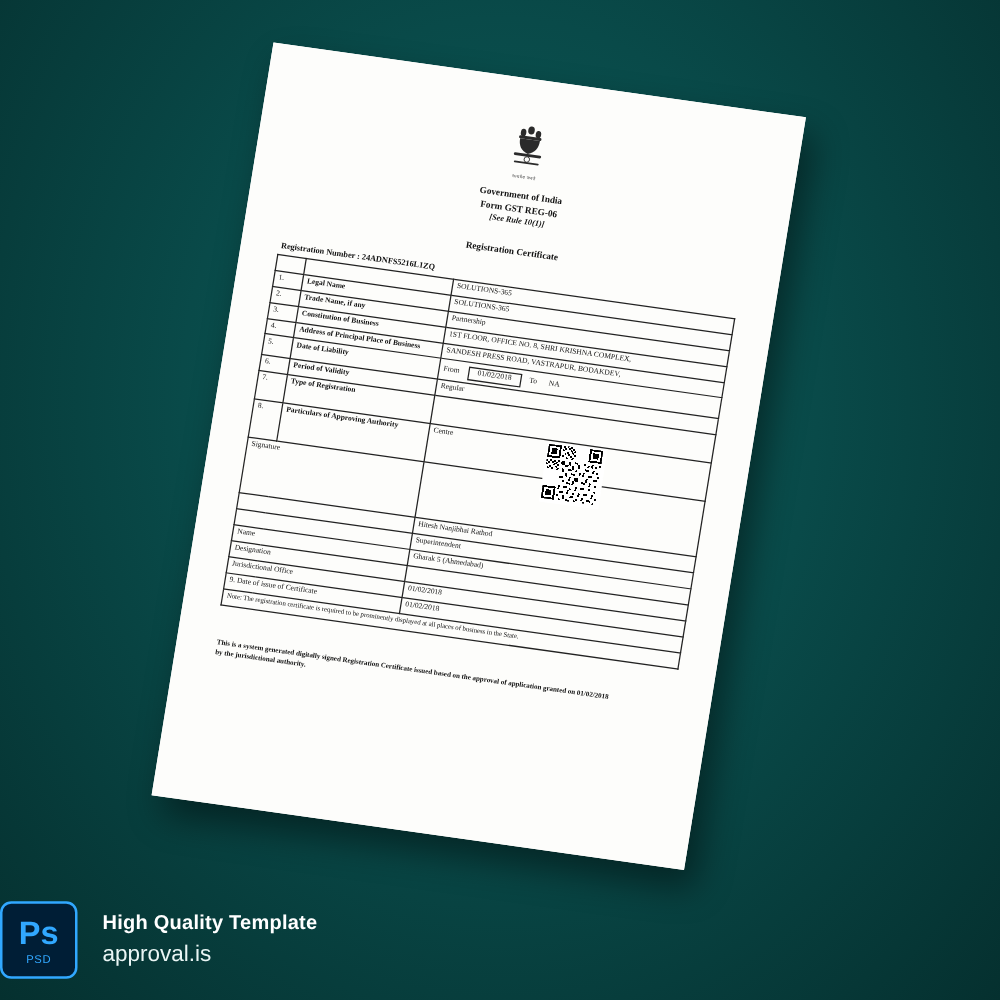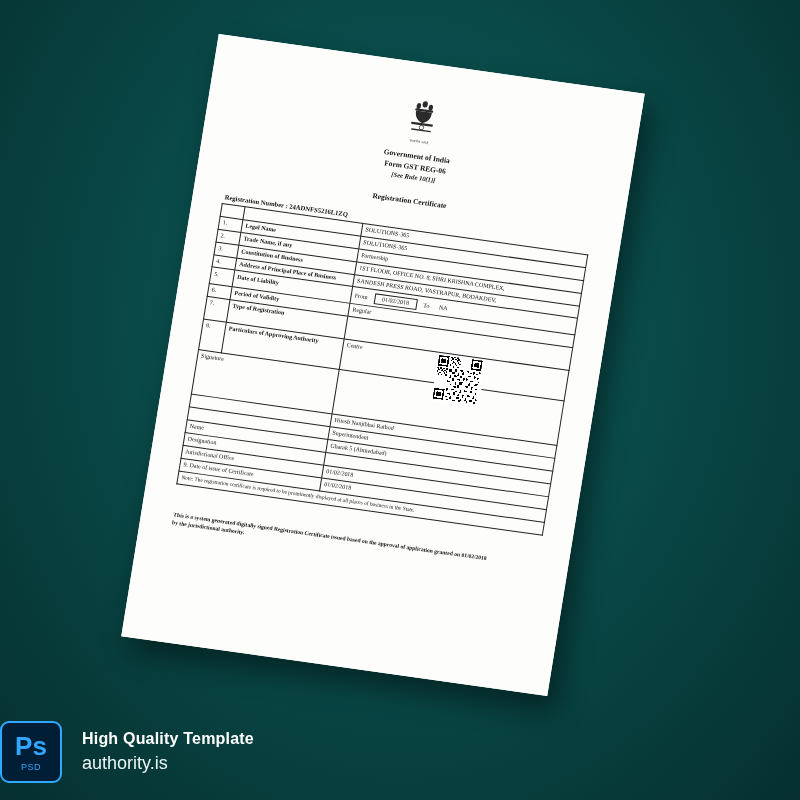--- a/index.html
+++ b/index.html
@@ -396,17 +396,17 @@
     </div>
   </div>
 
   <div id="brand">
     <div id="ps-badge">
       <div class="big">Ps</div>
       <div class="small">PSD</div>
     </div>
     <div id="brand-text">
       <div id="brand-title">High Quality Template</div>
-      <div id="brand-sub">authority.is</div>
+      <div id="brand-sub">approval.is</div>
     </div>
   </div>
 
 </div>
 
 </body></html>

